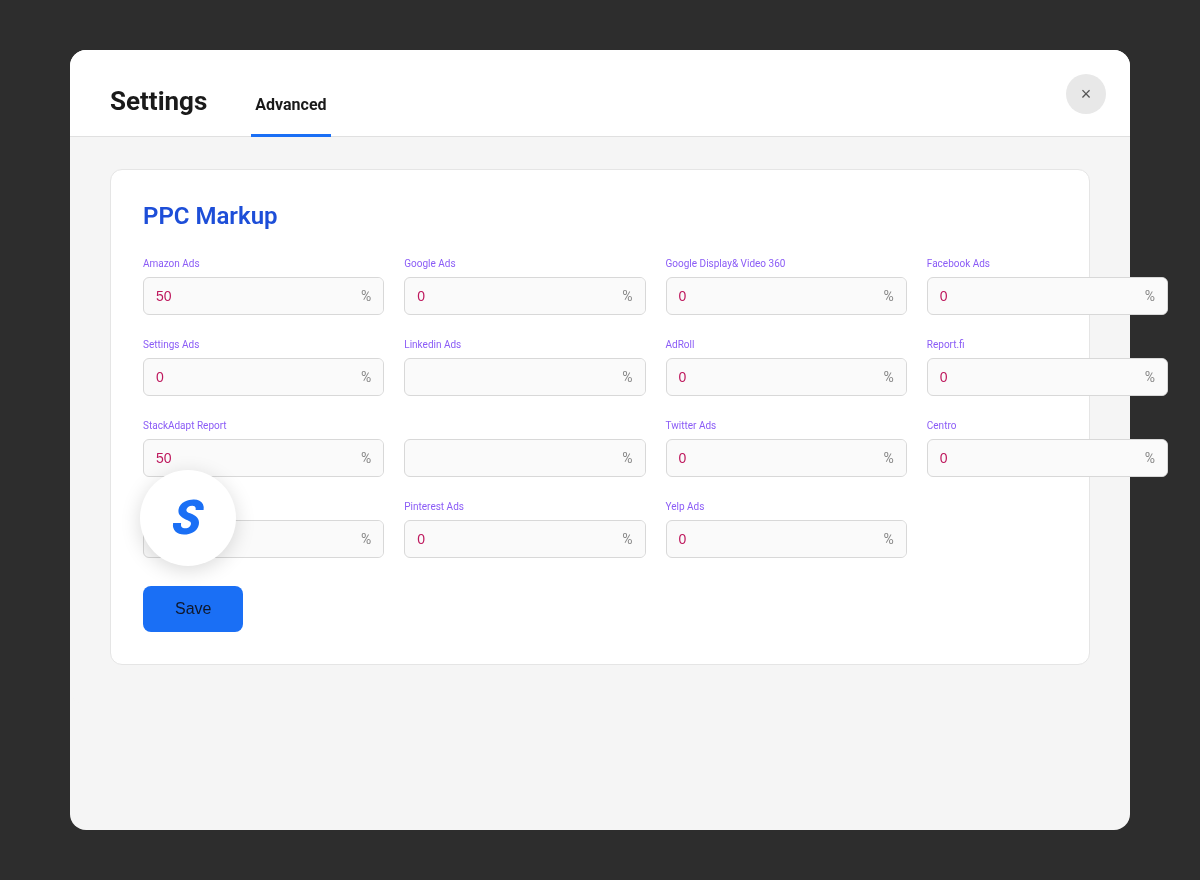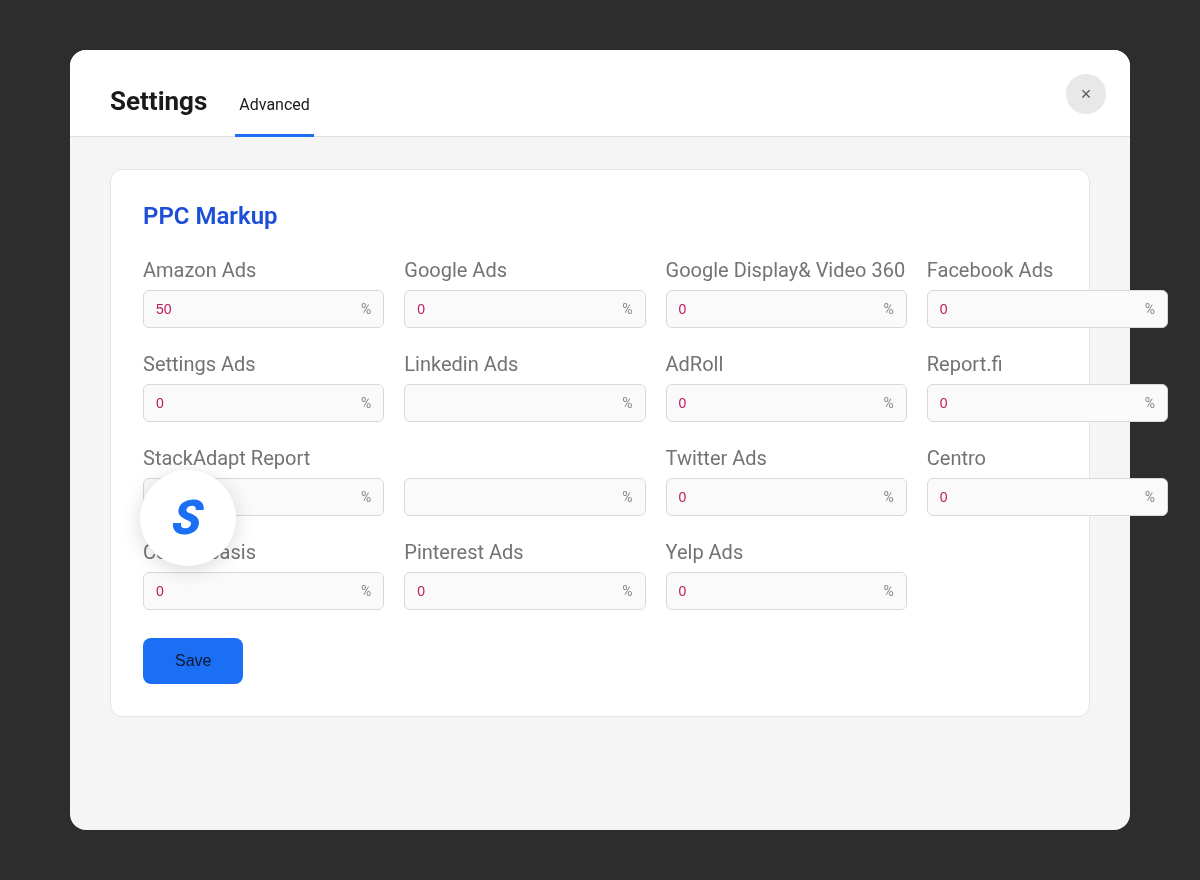--- a/index.html
+++ b/index.html
@@ -25,36 +25,36 @@
       align-items: flex-end;
       padding: 32px 40px 0 40px;
       border-bottom: 1px solid #e0e0e0;
       background: white;
       border-radius: 16px 16px 0 0;
     }
     .modal-title {
       font-size: 26px;
       font-weight: 700;
       color: #1a1a1a;
-      margin-right: 28px;
+      margin-right: 44px;
       padding-bottom: 20px;
     }
     .tab {
       padding: 12px 4px 20px 4px;
       margin-right: 32px;
       font-size: 16px;
       color: #555;
       cursor: pointer;
       border-bottom: 3px solid transparent;
       position: relative;
       bottom: -1px;
     }
     .tab.active {
       color: #1a1a1a;
-      font-weight: 400;
+      font-weight: 700;
       border-bottom: 3px solid #1a6ff5;
     }
     .close-btn {
       position: absolute;
       top: 24px;
       right: 24px;
       width: 40px;
       height: 40px;
       border-radius: 50%;
       background: #e8e8e8;
@@ -83,22 +83,22 @@
       color: #1d4ed8;
       margin-bottom: 28px;
     }
     .grid {
       display: grid;
       grid-template-columns: repeat(4, 1fr);
       gap: 24px 20px;
     }
     .field-group label {
       display: block;
-      font-size: 20px;
-      color: #737373;
+      font-size: 10px;
+      color: #8b5cf6;
       margin-bottom: 8px;
       font-weight: 400;
     }
     .input-wrapper {
       display: flex;
       align-items: center;
       border: 1px solid #d8d8d8;
       border-radius: 6px;
       background: #fafafa;
       overflow: hidden;

